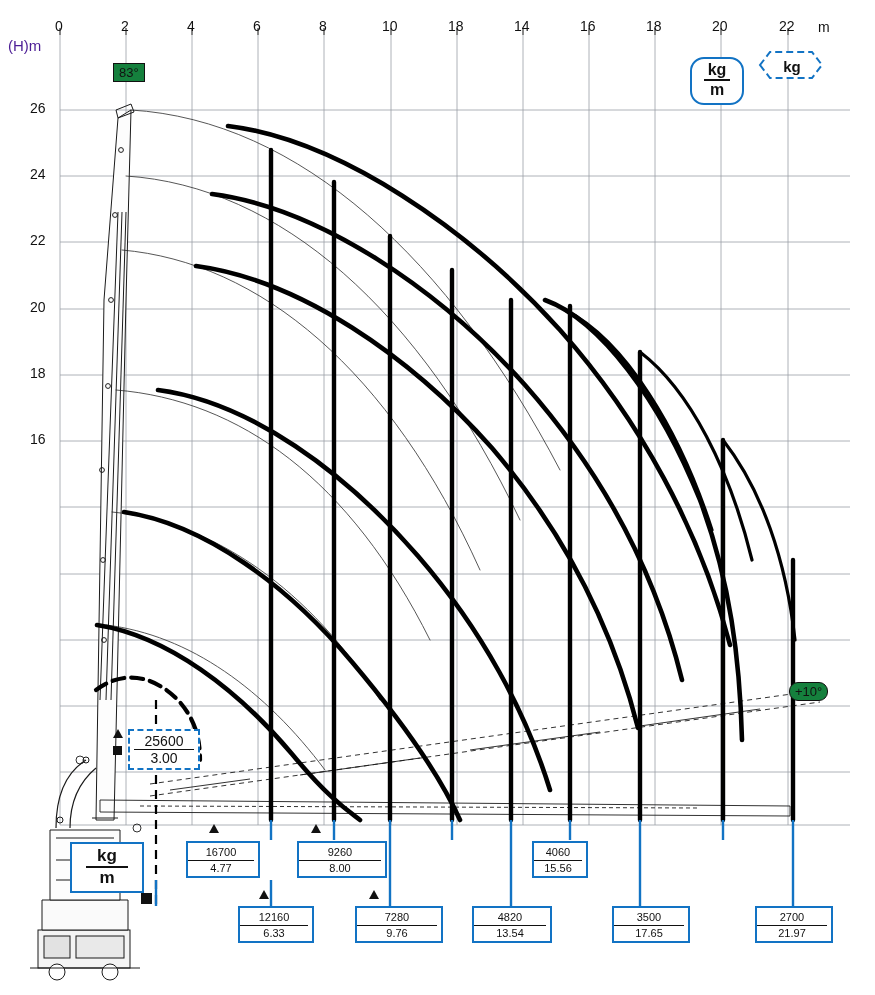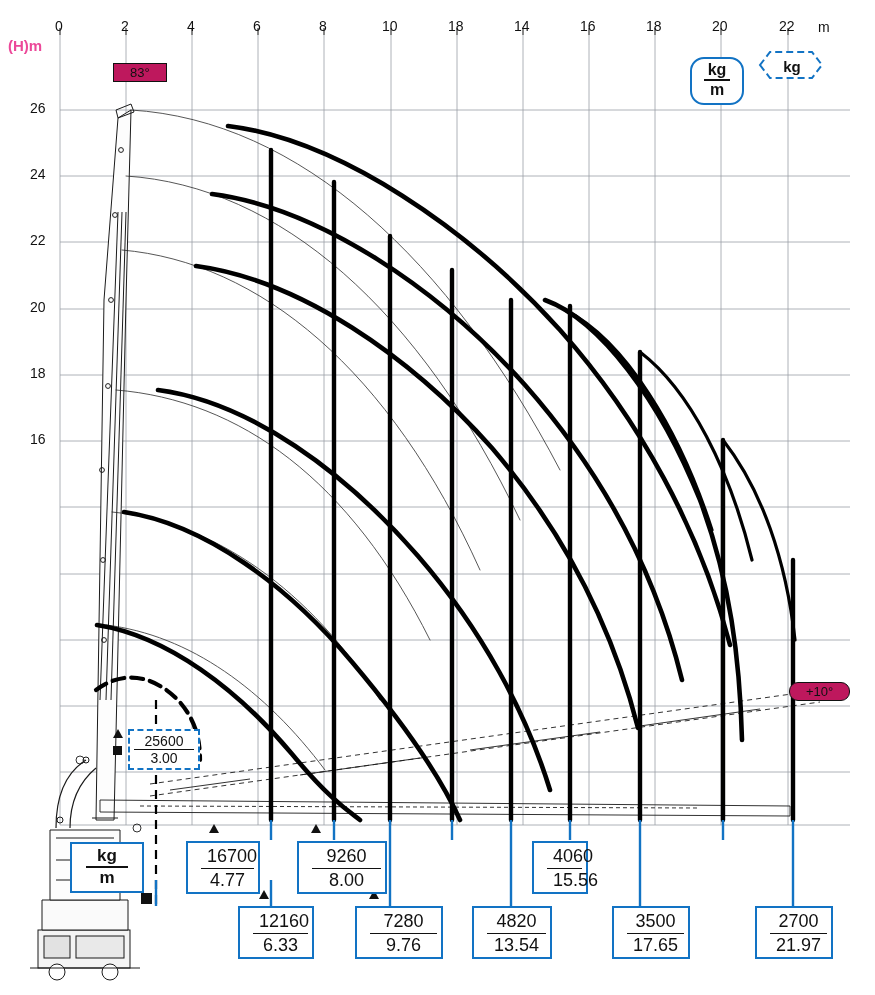--- a/index.html
+++ b/index.html
@@ -13,24 +13,24 @@
   }
   #root{position:absolute;left:0;top:0;width:875px;height:995px;}
   svg.layer{position:absolute;left:0;top:0;width:875px;height:995px;}
 
   
   .vbox{
     position:absolute;
     border:2px solid #1273c4;
     background:#ffffff;
     text-align:center;
-    font-size:18px;
+    font-size:11px;
     line-height:1.15;
     color:#111;
-    padding:2px 4px 2px 13px;
+    padding:2px 4px 2px 0;
     box-sizing:border-box;
   }
   .vbox .top{display:block;border-bottom:1.6px solid #111;padding:1px 6px 1px 6px;}
   .vbox .bot{display:block;padding:1px 6px 0 6px;}
 
   .dashbox{
     position:absolute;
     border:2px dashed #1273c4;
     background:#ffffff;
     text-align:center;
@@ -38,23 +38,23 @@
     line-height:1.15;
     padding:2px 4px;
     box-sizing:border-box;
   }
   .dashbox .top{display:block;border-bottom:1.5px solid #111;padding:0 5px;}
   .dashbox .bot{display:block;padding:0 5px;}
 
   .angbox{
     position:absolute;
     border:1.5px solid #111;
-    background:#be185d;
+    background:#15803d;
     font-size:13px;
-    padding:1px 16px;
+    padding:1px 5px;
     box-sizing:border-box;
   }
 
   .kgm-legend{
     position:absolute;
     border:2px solid #1273c4;
     border-radius:14px;
     background:#fff;
     text-align:center;
     font-size:16px;
@@ -80,21 +80,21 @@
     background:#fff;
     text-align:center;
     font-size:17px;font-weight:bold;
     line-height:1.1;
     padding:3px 14px 4px 14px;
     box-sizing:border-box;
   }
   .kgm-box .k{display:block;border-bottom:2px solid #111;padding:0 4px;}
   .kgm-box .m{display:block;padding-top:1px;}
 
-  .head-label{position:absolute;font-size:15px;font-weight:bold;color:#ec4899;}
+  .head-label{position:absolute;font-size:15px;font-weight:normal;color:#4c1d95;}
   .axis-m{position:absolute;font-size:14px;color:#111;}
 </style>
 </head>
 <body>
 
 <div id="root">
 
   <svg class="layer" viewBox="0 0 875 995">
     <defs>
       <clipPath id="plotclip">

